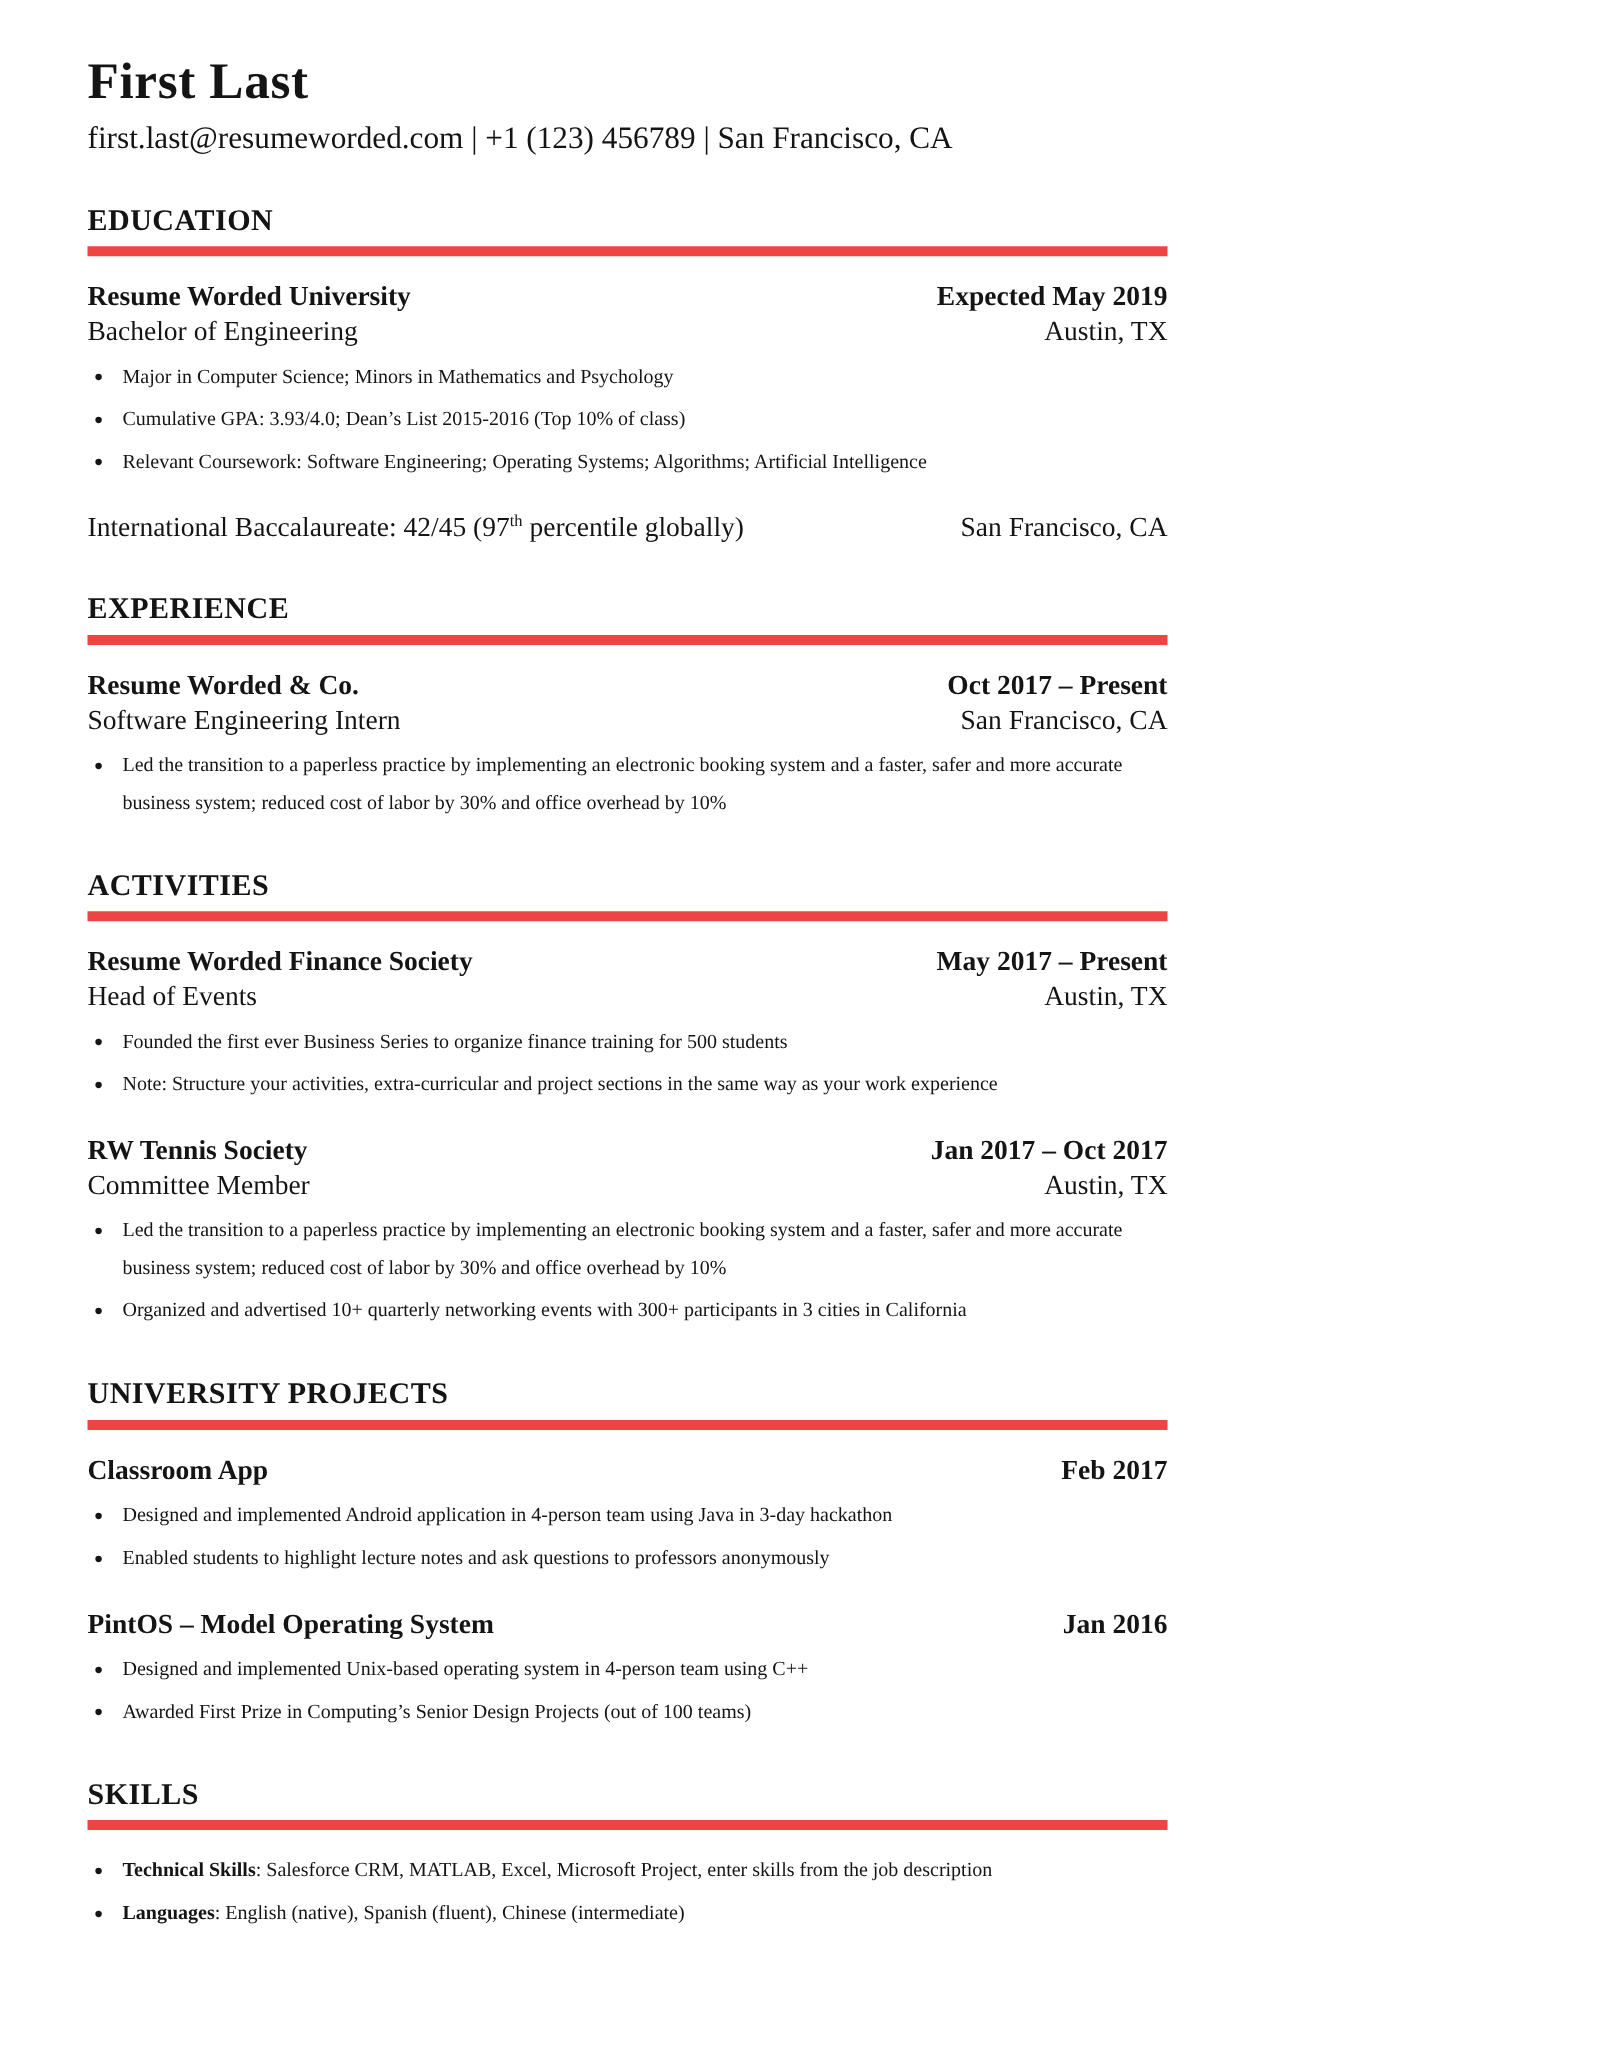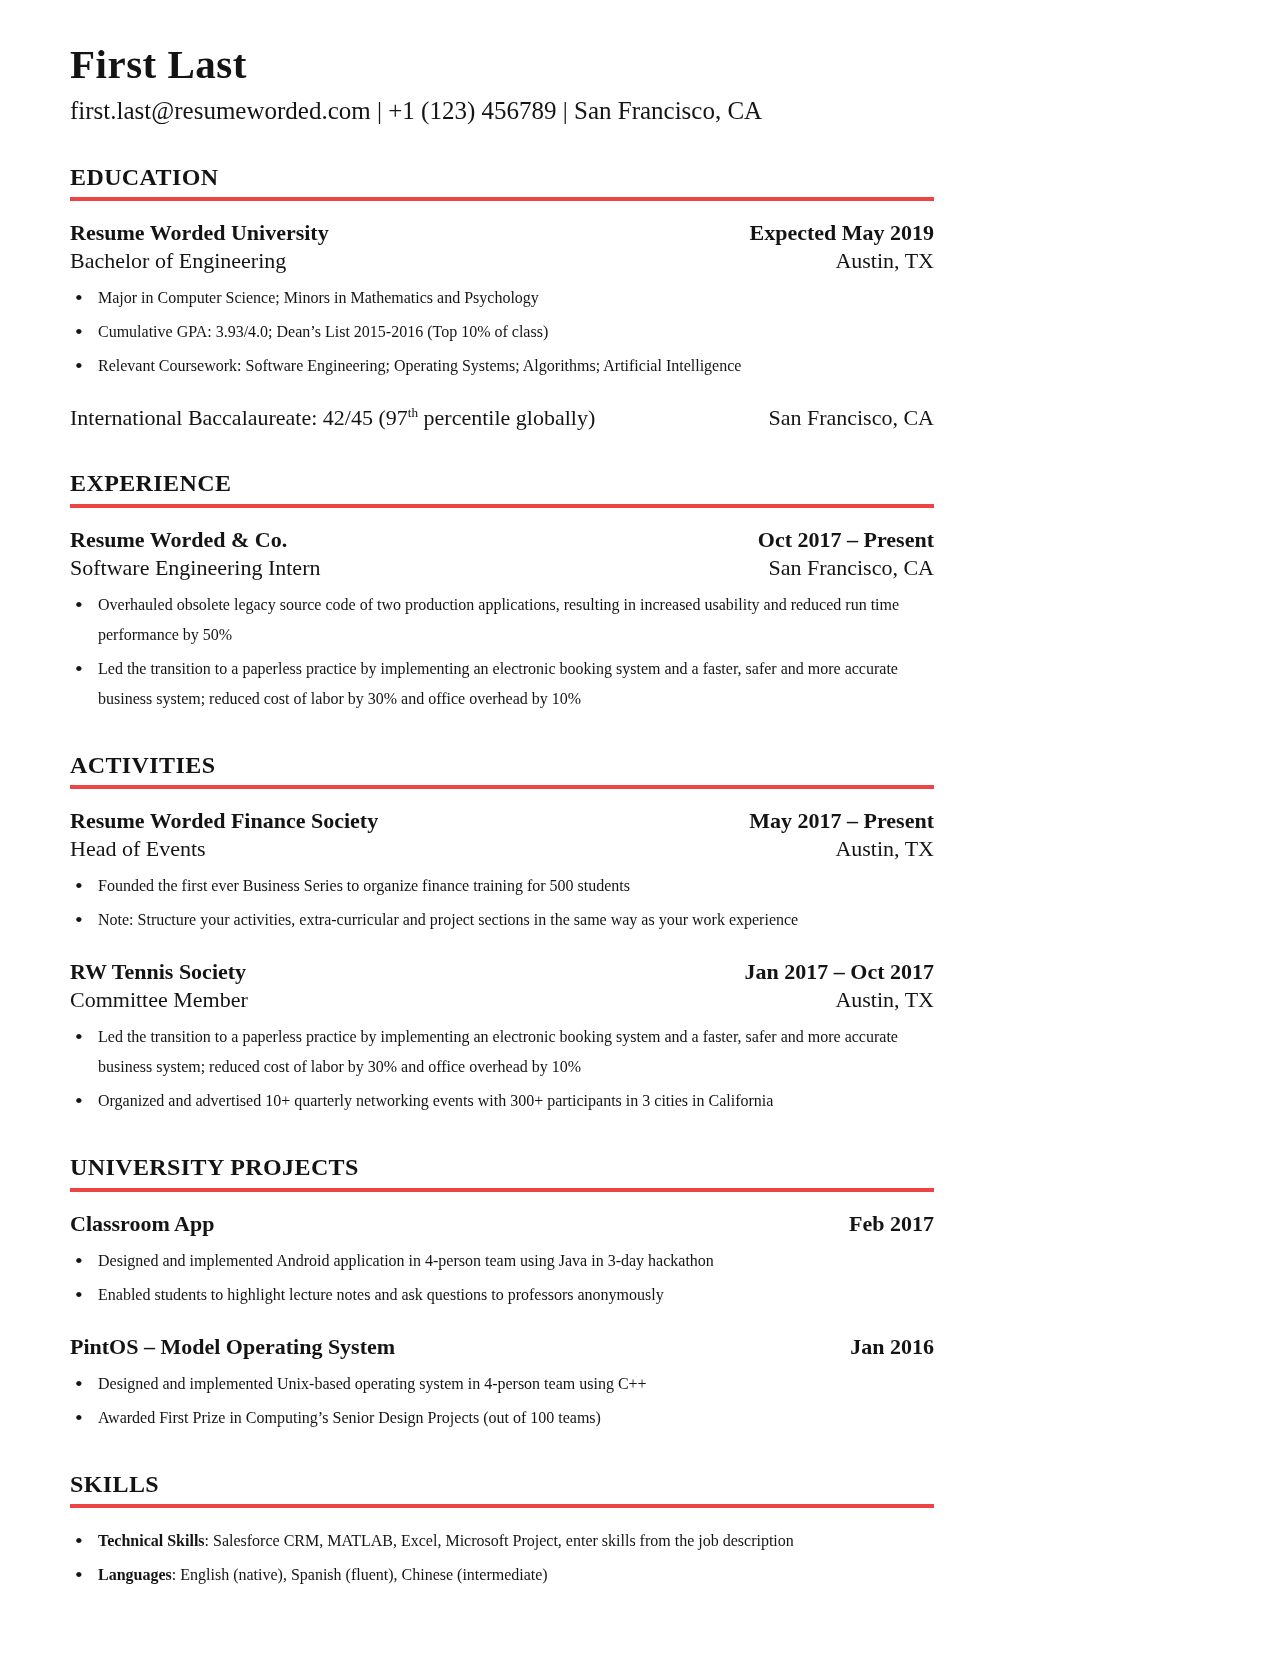--- a/index.html
+++ b/index.html
@@ -30,21 +30,21 @@
     margin-top: 9px;
     line-height: 1.2;
     font-family: Liberation Serif, serif;
   }
   .section { margin-top: 38px; }
   .section-label {
     font-size: 24px;
     font-weight: bold;
     letter-spacing: 0.4px;
     padding-bottom: 7px;
-    border-bottom: 4px solid #ef4444;
+    border-bottom: 8px solid #ef4444;
     line-height: 1.1;
   }
   .entry { margin-top: 23px; }
   .entry.first { margin-top: 18px; }
   .row {
     display: flex;
     justify-content: space-between;
     align-items: baseline;
     font-size: 22px;
     line-height: 28px;
@@ -111,21 +111,20 @@
         <div class="entry first">
           <div class="row title-row">
             <span class="entry-title">Resume Worded &amp; Co.</span>
             <span class="entry-date">Oct 2017 – Present</span>
           </div>
           <div class="row subtitle-row">
             <span class="entry-subtitle">Software Engineering Intern</span>
             <span class="entry-location">San Francisco, CA</span>
           </div>
           <ul class="bullets">
-            <li class="bullet"><span class="bullet-text">Overhauled obsolete legacy source code of two production applications, resulting in increased usability and reduced run time performance by 50%</span></li>
             <li class="bullet"><span class="bullet-text">Led the transition to a paperless practice by implementing an electronic booking system and a faster, safer and more accurate business system; reduced cost of labor by 30% and office overhead by 10%</span></li>
           </ul>
         </div>
       </section>
       <section class="section">
         <h2 class="section-label">ACTIVITIES</h2>
         <div class="entry first">
           <div class="row title-row">
             <span class="entry-title">Resume Worded Finance Society</span>
             <span class="entry-date">May 2017 – Present</span>

